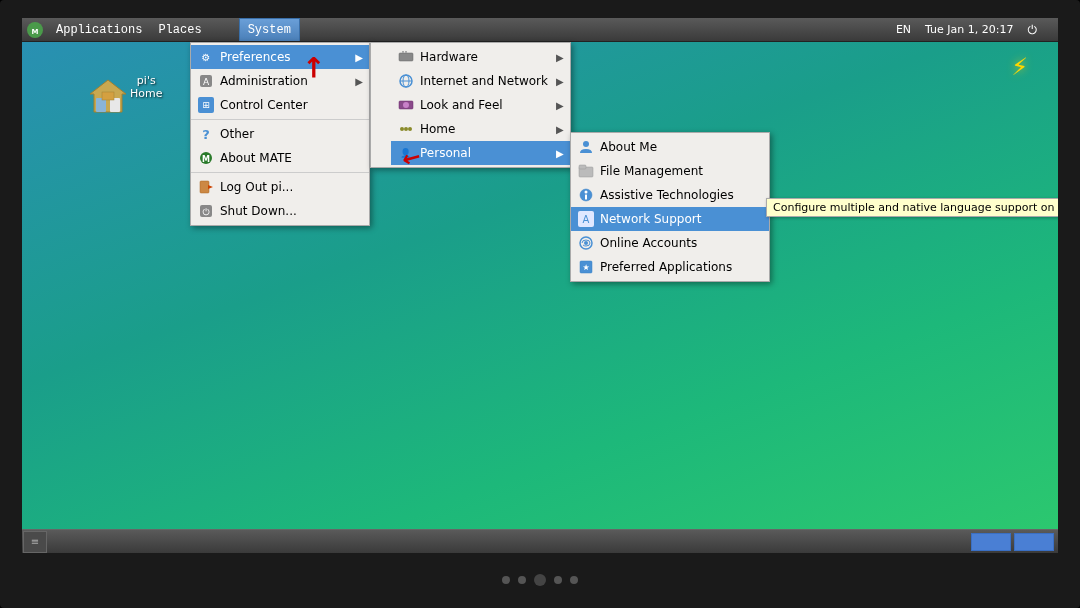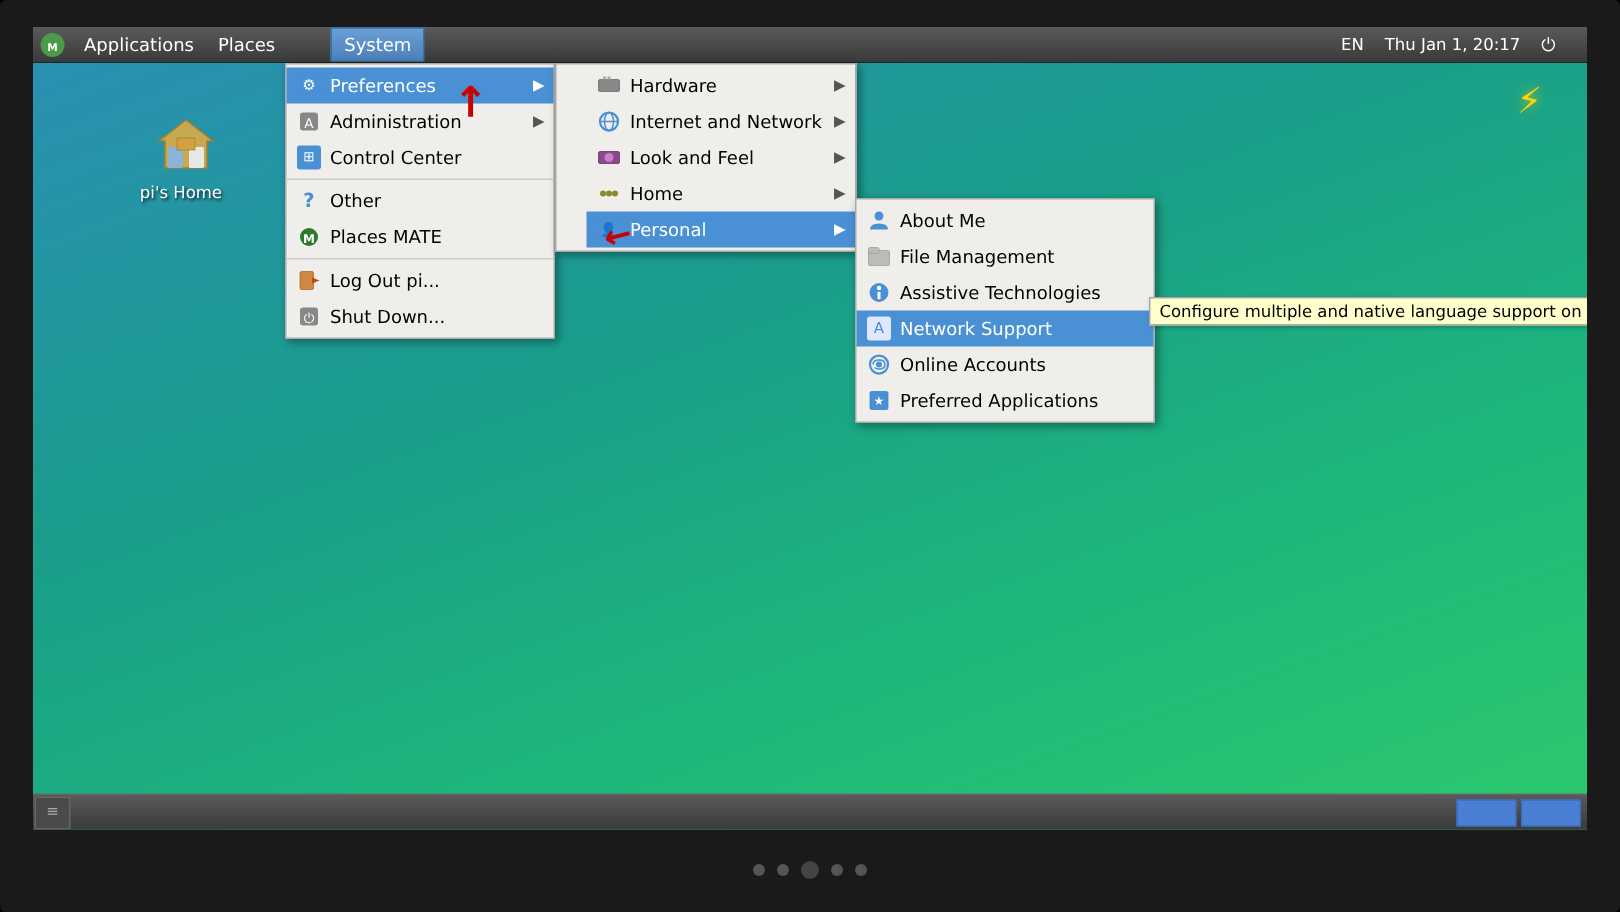--- a/index.html
+++ b/index.html
@@ -52,20 +52,21 @@
 
     .taskbar-logo svg {
       width: 18px;
       height: 18px;
     }
 
     .taskbar-menu-items {
       display: flex;
       align-items: center;
       height: 100%;
+      font-family: Liberation Mono, monospace;
     }
 
     .taskbar-menu-item {
       padding: 2px 8px;
       color: #fff;
       cursor: pointer;
       height: 100%;
       display: flex;
       align-items: center;
       font-size: 12px;
@@ -85,22 +86,21 @@
       padding-right: 21px;
       color: #fff;
       font-size: 11px;
       gap: 14px;
     }
 
     
     .desktop-icon {
       position: absolute;
       display: flex;
-      flex-direction: column;
-      align-items: flex-end;
+      align-items: flex-start;
       width: 70px;
       cursor: pointer;
       padding: 4px;
     }
 
     .desktop-icon .icon-img {
       width: 48px;
       height: 48px;
       display: flex;
       align-items: center;
@@ -300,21 +300,21 @@
       </div>
 
       <div class="taskbar-menu-items">
         <div class="taskbar-menu-item">Applications</div>
         <div class="taskbar-menu-item">Places</div>
         <div class="taskbar-menu-item system-active">System</div>
       </div>
 
       <div class="taskbar-right">
         <span>EN</span>
-        <span>Thu Jan 1, 20:17</span>
+        <span>Tue Jan 1, 20:17</span>
         <span style="font-size:12px;">⏻</span>
       </div>
     </div>
 
     <div class="desktop-icon" style="top: 50px; left: 60px;">
       <div class="icon-img">
         <svg width="44" height="40" viewBox="0 0 44 40">
           <polygon points="22,4 4,18 8,18 8,36 36,36 36,18 40,18" fill="#c8a850" stroke="#a08030" stroke-width="1"></polygon>
           <rect x="10" y="22" width="10" height="14" fill="#8ab4d8" rx="1"></rect>
           <rect x="24" y="22" width="10" height="14" fill="#e8e8e8" rx="1"></rect>
@@ -362,21 +362,21 @@
           <span class="item-label">Other</span>
         </div>
 
         <div class="menu-item">
           <div class="item-icon icon-about">
             <svg width="16" height="16" viewBox="0 0 16 16">
                 <circle cx="8" cy="8" r="6" fill="#2a7a2a"></circle>
                 <text x="8" y="12" text-anchor="middle" fill="white" font-size="8" font-weight="bold">M</text>
               </svg>
           </div>
-          <span class="item-label">Places MATE</span>
+          <span class="item-label">About MATE</span>
         </div>
 
         <div class="menu-separator"></div>
 
         <div class="menu-item">
           <div class="item-icon">
             <svg width="16" height="16" viewBox="0 0 16 16">
                 <rect x="2" y="2" width="9" height="12" rx="1" fill="#cc8844" stroke="#aa6622" stroke-width="0.5"></rect>
                 <polygon points="10,6 15,8 10,10" fill="#cc4400"></polygon>
               </svg>

